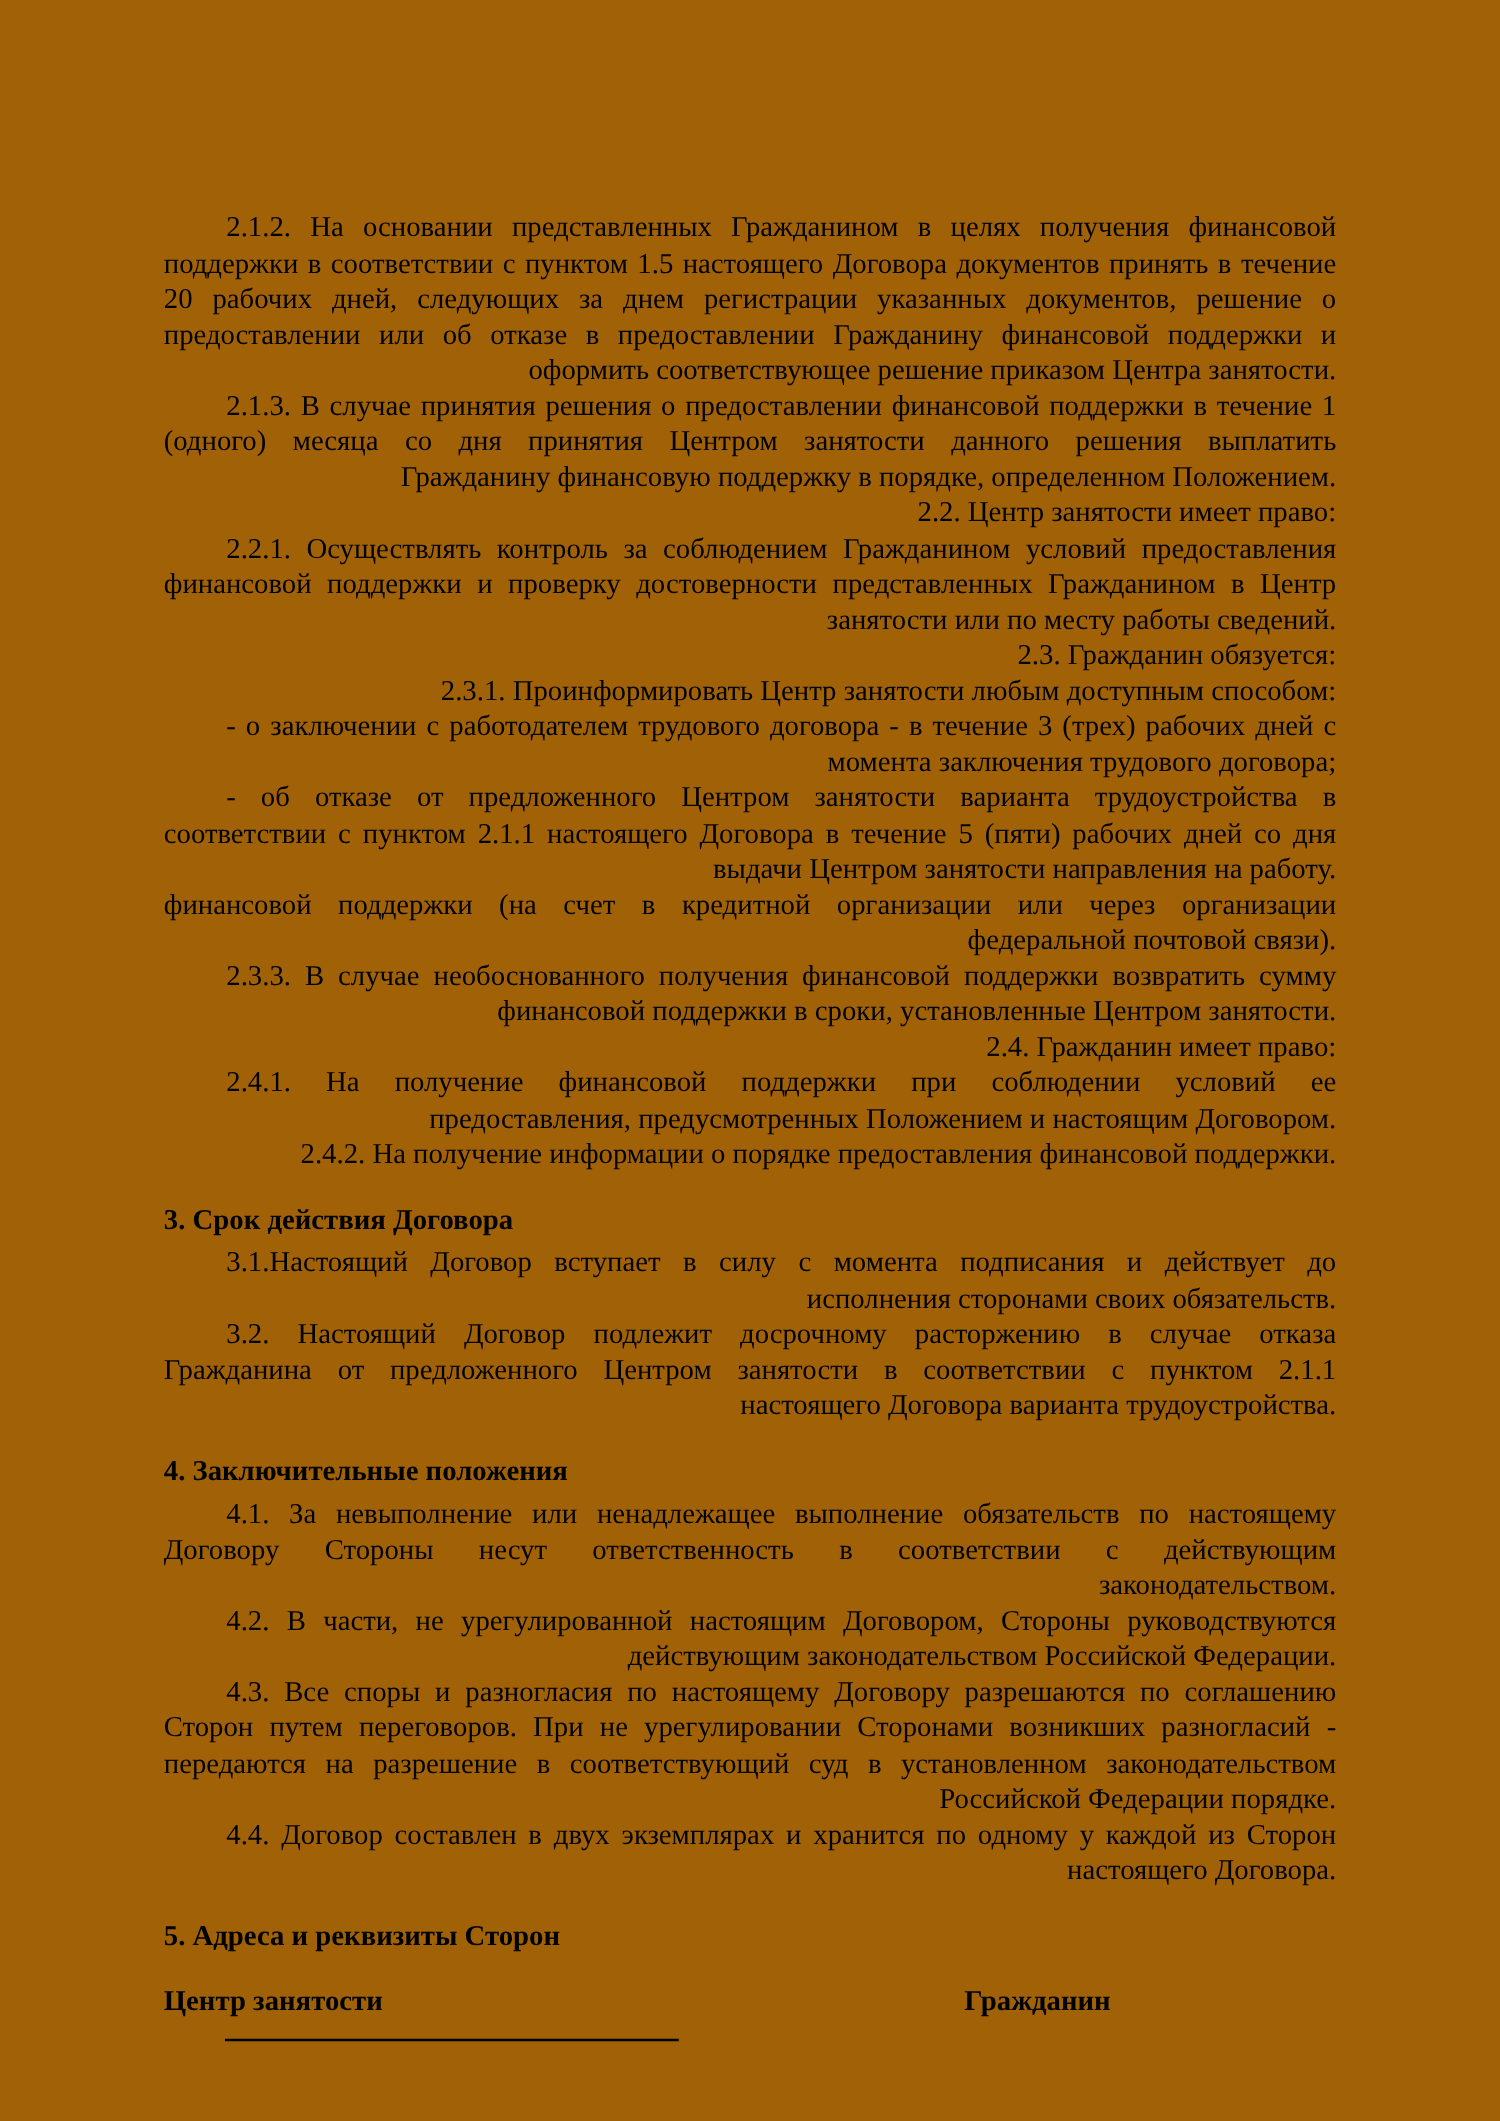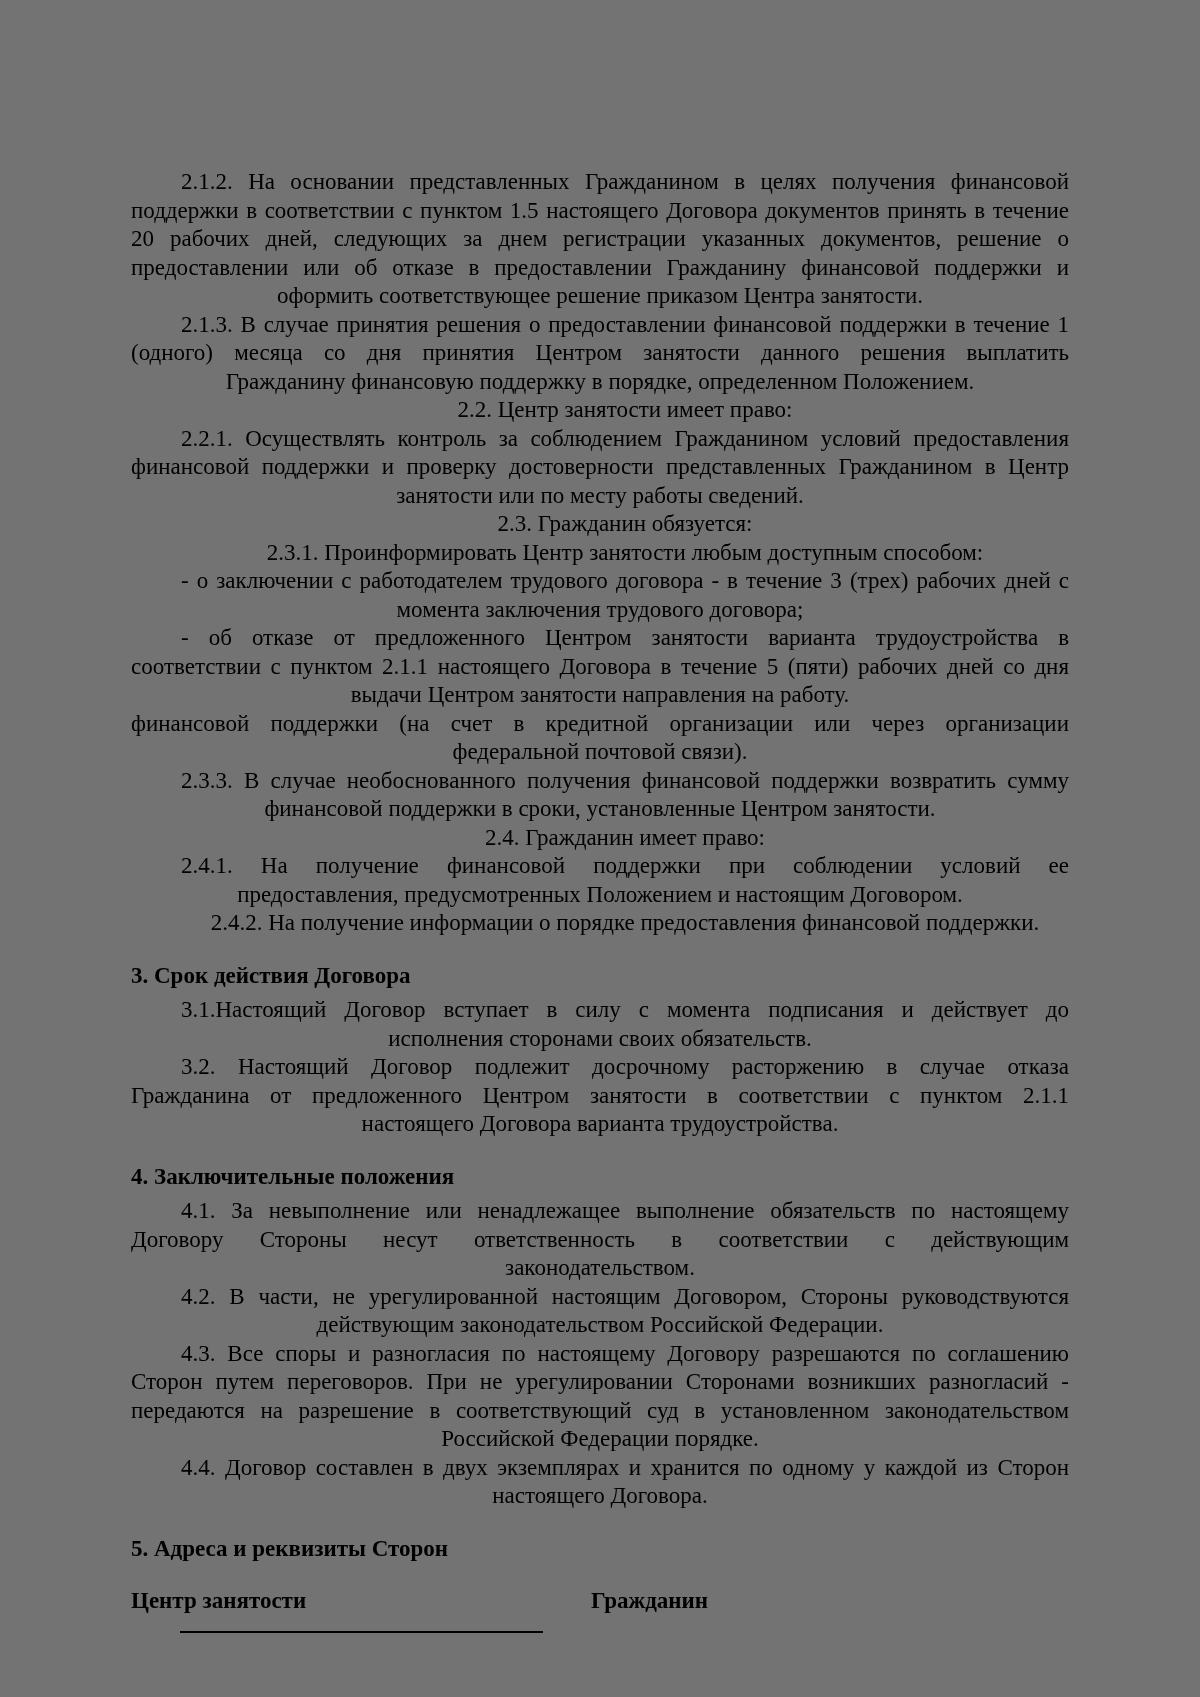--- a/index.html
+++ b/index.html
@@ -4,53 +4,53 @@
 <style>
   html, body {
     margin: 0;
     padding: 0;
     background: #ffffff;
   }
   .page {
     position: relative;
     width: 1200px;
     height: 1697px;
-    background: #737373;
+    background: #a16207;
     overflow: hidden;
     font-family: "Liberation Serif", "DejaVu Serif", serif;
     color: #000000;
   }
   .content {
     position: absolute;
     left: 131px;
     top: 168px;
     width: 938px;
     font-size: 23px;
     line-height: 28.5px;
   }
   .para { margin: 0; }
-  .para .line { text-align: center; }
+  .para .line { text-align: right; }
   .para .line.just {
     text-align: justify;
     text-align-last: justify;
   }
   .para .line.first { text-indent: 50px; }
   .heading {
     font-weight: 700;
     text-align: left;
     margin-top: 24px;
     margin-bottom: 6px;
   }
   .parties {
     display: flex;
     margin-top: 24px;
     font-weight: 700;
   }
   .parties .col-left { width: 460px; text-align: left; }
-  .parties .col-right { flex: 1; }
+  .parties .col-right { flex: 1; text-align: center; }
   .sig-line {
     height: 0;
     border-bottom: 2px solid #000000;
     width: 363px;
     margin: 15px 0 0 49px;
   }
 </style>
 </head>
 <body>
 

